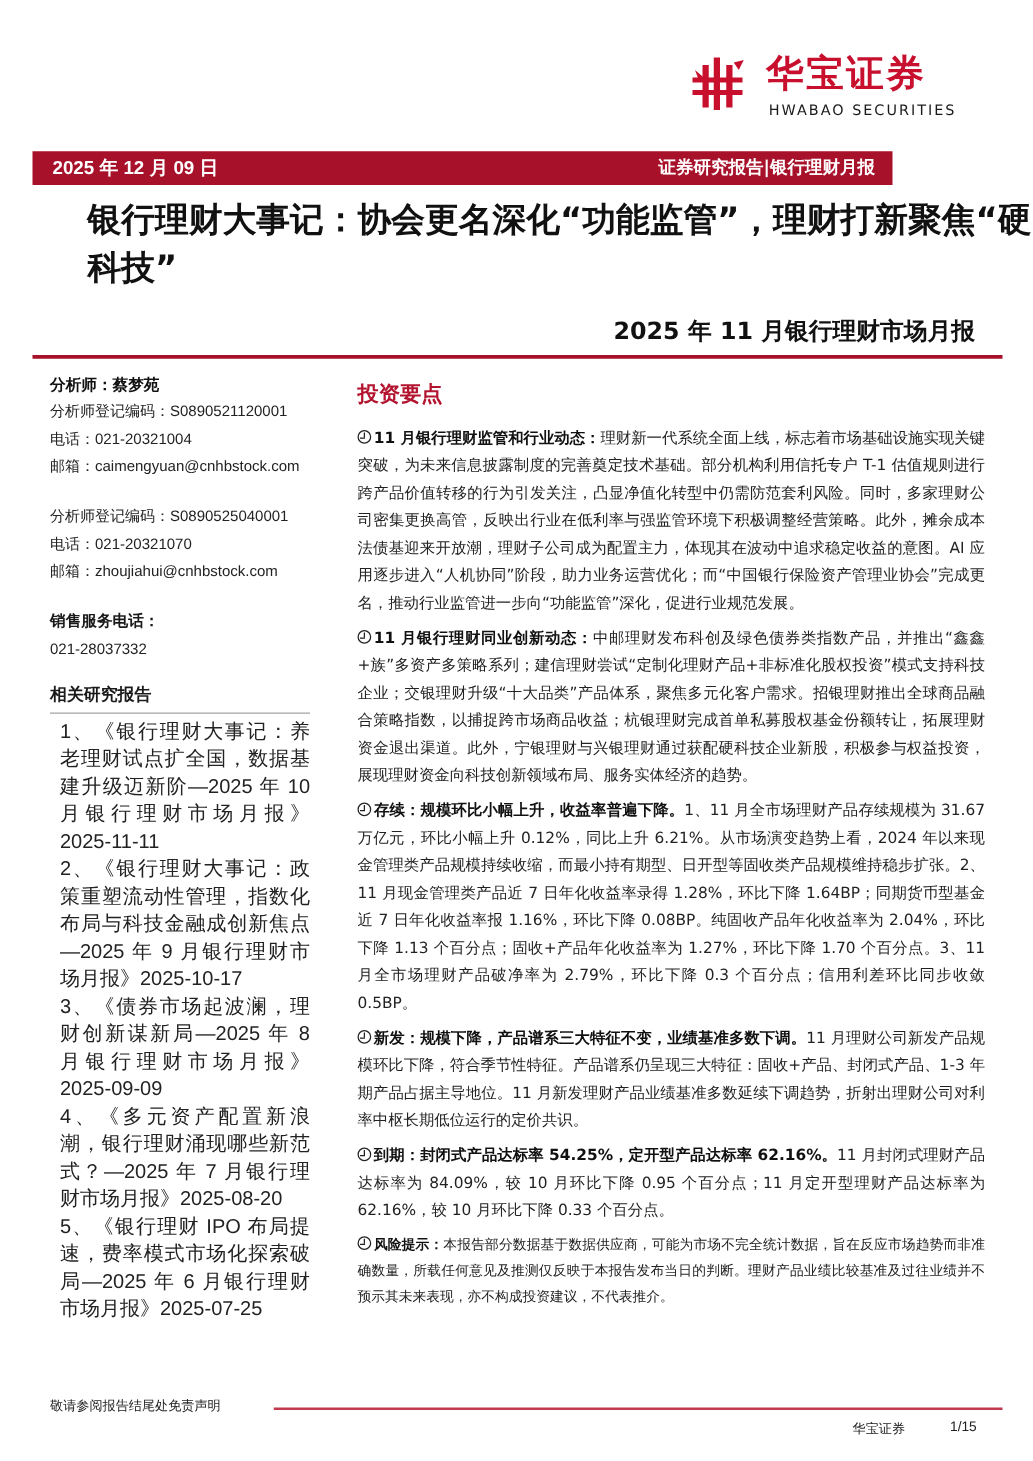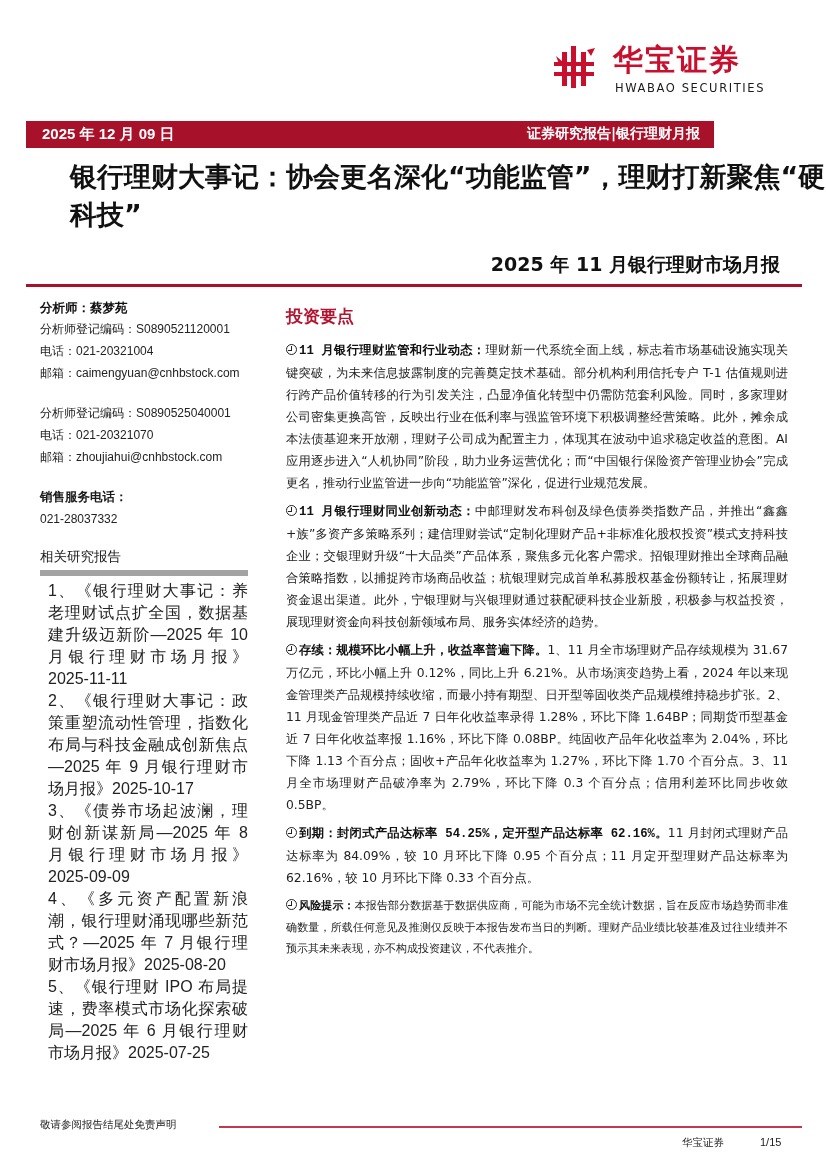--- a/index.html
+++ b/index.html
@@ -22,32 +22,32 @@
   .subtitle { position: absolute; right: 46px; top: 252px; font-family: "DejaVu Sans", sans-serif; font-weight: bold; font-size: 19px; color: #111; }
   .top-rule { position: absolute; left: 26px; top: 284px; width: 776px; height: 3px; background: #a8112a; }
 
   
   .left { position: absolute; left: 40px; top: 298px; width: 208px; font-family: "Liberation Sans", sans-serif; }
   .analyst { margin-bottom: 18px; }
   .analyst-name { font-family: "DejaVu Sans", sans-serif; font-weight: bold; font-size: 12.5px; line-height: 20px; color: #111; }
   .analyst-line { font-size: 12px; line-height: 22px; color: #222; }
   .sales-title { font-family: "DejaVu Sans", sans-serif; font-weight: bold; font-size: 12.5px; line-height: 22px; margin-top: 2px; }
   .sales-phone { font-size: 12px; line-height: 22px; color: #222; }
-  .related-title { font-family: "DejaVu Sans", sans-serif; font-weight: normal; font-size: 13.5px; line-height: 22px; margin-top: 15px; padding-bottom: 3px; border-bottom: 6px solid #a3a3a3; }
+  .related-title { font-family: "DejaVu Sans", sans-serif; font-weight: bold; font-size: 13.5px; line-height: 22px; margin-top: 15px; padding-bottom: 3px; border-bottom: 1px solid #a3a3a3; }
   .related-list { list-style: none; padding-left: 8px; margin-top: 4px; }
   .related-item { font-size: 16px; line-height: 22px; color: #222; text-align: justify; }
 
   
   .right { position: absolute; left: 286px; top: 303px; width: 502px; }
   .section-head { font-family: "DejaVu Sans", sans-serif; font-weight: bold; font-size: 17px; color: #b3142f; line-height: 26px; margin-bottom: 10px; }
   .point { font-size: 12.3px; line-height: 22px; color: #222; text-align: justify; margin-bottom: 6px; font-family: "DejaVu Sans", sans-serif; }
   .point .bullet { display: inline-block; width: 11px; height: 11px; border: 1px solid #222; border-radius: 50%; position: relative; vertical-align: -1px; margin-right: 2px; }
   .point .bullet::before { content: ""; position: absolute; left: 4px; top: 1px; width: 1px; height: 4px; background: #222; }
   .point .bullet::after { content: ""; position: absolute; left: 1px; top: 5px; width: 4px; height: 1px; background: #222; }
-  .point .lead { font-weight: bold; color: #111; font-family: Liberation Mono, monospace; }
+  .point .lead { font-weight: bold; color: #111; }
   .point.risk { font-size: 11px; line-height: 21px; }
 
   
   .footer-note { position: absolute; left: 40px; top: 1118px; font-family: "DejaVu Sans", sans-serif; font-size: 10.5px; color: #222; }
   .footer-rule { position: absolute; left: 219px; top: 1126px; width: 583px; height: 2px; background: #c0394f; }
   .footer-brand { position: absolute; left: 682px; top: 1136px; font-family: "DejaVu Sans", sans-serif; font-size: 10.5px; color: #222; }
   .footer-page { position: absolute; left: 760px; top: 1136px; font-family: "Liberation Sans", sans-serif; font-size: 11px; color: #222; }
 </style>
 </head>
 <body>
@@ -106,20 +106,23 @@
   <p class="point">
     <span class="bullet"></span><span class="lead">11 月银行理财监管和行业动态：</span><span>理财新一代系统全面上线，标志着市场基础设施实现关键突破，为未来信息披露制度的完善奠定技术基础。部分机构利用信托专户 T-1 估值规则进行跨产品价值转移的行为引发关注，凸显净值化转型中仍需防范套利风险。同时，多家理财公司密集更换高管，反映出行业在低利率与强监管环境下积极调整经营策略。此外，摊余成本法债基迎来开放潮，理财子公司成为配置主力，体现其在波动中追求稳定收益的意图。AI 应用逐步进入“人机协同”阶段，助力业务运营优化；而“中国银行保险资产管理业协会”完成更名，推动行业监管进一步向“功能监管”深化，促进行业规范发展。</span>
   </p>
   <p class="point">
     <span class="bullet"></span><span class="lead">11 月银行理财同业创新动态：</span><span>中邮理财发布科创及绿色债券类指数产品，并推出“鑫鑫+族”多资产多策略系列；建信理财尝试“定制化理财产品+非标准化股权投资”模式支持科技企业；交银理财升级“十大品类”产品体系，聚焦多元化客户需求。招银理财推出全球商品融合策略指数，以捕捉跨市场商品收益；杭银理财完成首单私募股权基金份额转让，拓展理财资金退出渠道。此外，宁银理财与兴银理财通过获配硬科技企业新股，积极参与权益投资，展现理财资金向科技创新领域布局、服务实体经济的趋势。</span>
   </p>
   <p class="point">
     <span class="bullet"></span><span class="lead">存续：规模环比小幅上升，收益率普遍下降。</span><span>1、11 月全市场理财产品存续规模为 31.67 万亿元，环比小幅上升 0.12%，同比上升 6.21%。从市场演变趋势上看，2024 年以来现金管理类产品规模持续收缩，而最小持有期型、日开型等固收类产品规模维持稳步扩张。2、11 月现金管理类产品近 7 日年化收益率录得 1.28%，环比下降 1.64BP；同期货币型基金近 7 日年化收益率报 1.16%，环比下降 0.08BP。纯固收产品年化收益率为 2.04%，环比下降 1.13 个百分点；固收+产品年化收益率为 1.27%，环比下降 1.70 个百分点。3、11 月全市场理财产品破净率为 2.79%，环比下降 0.3 个百分点；信用利差环比同步收敛 0.5BP。</span>
   </p>
   <p class="point">
+    <span class="bullet"></span><span class="lead">新发：规模下降，产品谱系三大特征不变，业绩基准多数下调。</span><span>11 月理财公司新发产品规模环比下降，符合季节性特征。产品谱系仍呈现三大特征：固收+产品、封闭式产品、1-3 年期产品占据主导地位。11 月新发理财产品业绩基准多数延续下调趋势，折射出理财公司对利率中枢长期低位运行的定价共识。</span>
+  </p>
+  <p class="point">
     <span class="bullet"></span><span class="lead">到期：封闭式产品达标率 54.25%，定开型产品达标率 62.16%。</span><span>11 月封闭式理财产品达标率为 84.09%，较 10 月环比下降 0.95 个百分点；11 月定开型理财产品达标率为 62.16%，较 10 月环比下降 0.33 个百分点。</span>
   </p>
   <p class="point risk">
     <span class="bullet"></span><span class="lead">风险提示：</span><span>本报告部分数据基于数据供应商，可能为市场不完全统计数据，旨在反应市场趋势而非准确数量，所载任何意见及推测仅反映于本报告发布当日的判断。理财产品业绩比较基准及过往业绩并不预示其未来表现，亦不构成投资建议，不代表推介。</span>
   </p>
 </main>
 
 <div class="footer-note">敬请参阅报告结尾处免责声明</div>
 <div class="footer-rule"></div>
 <div class="footer-brand">华宝证券</div>

